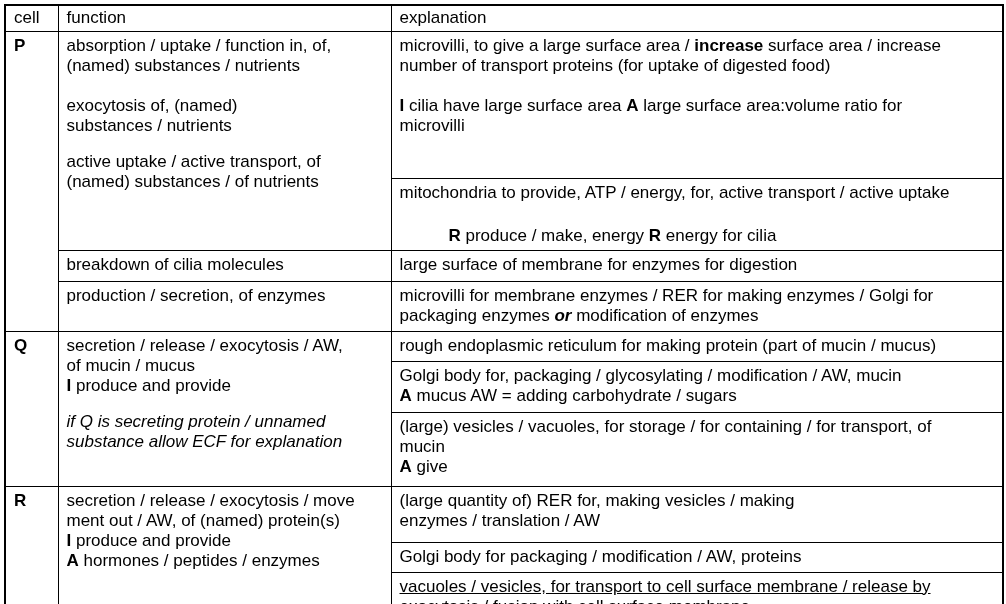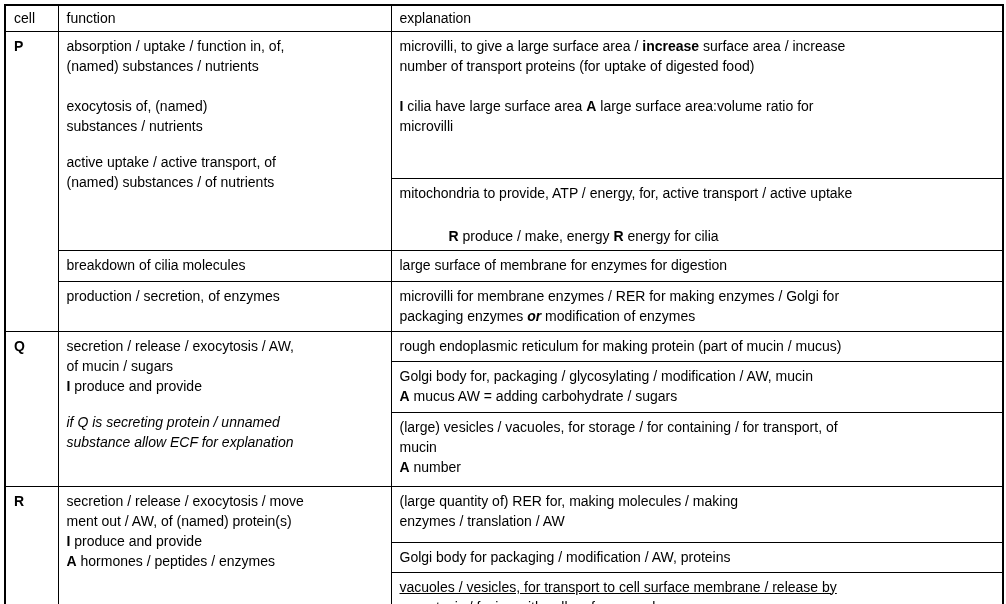--- a/index.html
+++ b/index.html
@@ -12,21 +12,21 @@
     border-collapse: collapse;
     table-layout: fixed;
     width: 998px;
     border: 2px solid #000000;
   }
   .ms-table th, .ms-table td {
     border: 1px solid #000000;
     vertical-align: top;
     text-align: left;
     padding: 4px 8px;
-    font-size: 14px;
+    font-size: 17px;
     line-height: 20px;
     font-weight: normal;
     overflow: hidden;
   }
   .ms-table thead th {
     vertical-align: middle;
     padding-top: 2px;
     padding-bottom: 2px;
   }
   td.cell-label { font-weight: bold; }
@@ -113,21 +113,21 @@
               <div class="line"><span>microvilli for membrane enzymes / RER for making enzymes / Golgi for</span></div>
               <div class="line"><span>packaging enzymes </span><span class="b i">or</span><span> modification of enzymes</span></div>
             </div>
           </td>
         </tr>
         <tr style="height: 30px;">
           <td class="cell-label" rowspan="3">Q</td>
           <td rowspan="3">
             <div class="para">
               <div class="line"><span>secretion / release / exocytosis / AW,</span></div>
-              <div class="line"><span>of mucin / sugars</span></div>
+              <div class="line"><span>of mucin / mucus</span></div>
               <div class="line"><span class="b">I</span><span> produce and provide</span></div>
             </div>
             <div class="para gap2 it">
               <div class="line"><span>if Q is secreting protein / unnamed</span></div>
               <div class="line"><span>substance allow ECF for explanation</span></div>
             </div>
           </td>
           <td>
             <div class="para">
               <div class="line"><span>rough endoplasmic reticulum for making protein (part of mucin / mucus)</span></div>
@@ -140,37 +140,37 @@
               <div class="line"><span>Golgi body for, packaging / glycosylating / modification / AW, mucin</span></div>
               <div class="line"><span class="b">A</span><span> mucus AW = adding carbohydrate / sugars</span></div>
             </div>
           </td>
         </tr>
         <tr style="height: 74px;">
           <td>
             <div class="para">
               <div class="line"><span>(large) vesicles / vacuoles, for storage / for containing / for transport, of</span></div>
               <div class="line"><span>mucin</span></div>
-              <div class="line"><span class="b">A</span><span> number</span></div>
+              <div class="line"><span class="b">A</span><span> give</span></div>
             </div>
           </td>
         </tr>
         <tr style="height: 56px;">
           <td class="cell-label" rowspan="3">R</td>
           <td rowspan="3">
             <div class="para">
               <div class="line"><span>secretion / release / exocytosis / move</span></div>
               <div class="line"><span>ment out / AW, of (named) protein(s)</span></div>
               <div class="line"><span class="b">I</span><span> produce and provide</span></div>
               <div class="line"><span class="b">A</span><span> hormones / peptides / enzymes</span></div>
             </div>
           </td>
           <td>
             <div class="para">
-              <div class="line"><span>(large quantity of) RER for, making molecules / making</span></div>
+              <div class="line"><span>(large quantity of) RER for, making vesicles / making</span></div>
               <div class="line"><span>enzymes / translation / AW</span></div>
             </div>
           </td>
         </tr>
         <tr style="height: 30px;">
           <td>
             <div class="para">
               <div class="line"><span>Golgi body for packaging / modification / AW, proteins</span></div>
             </div>
           </td>

